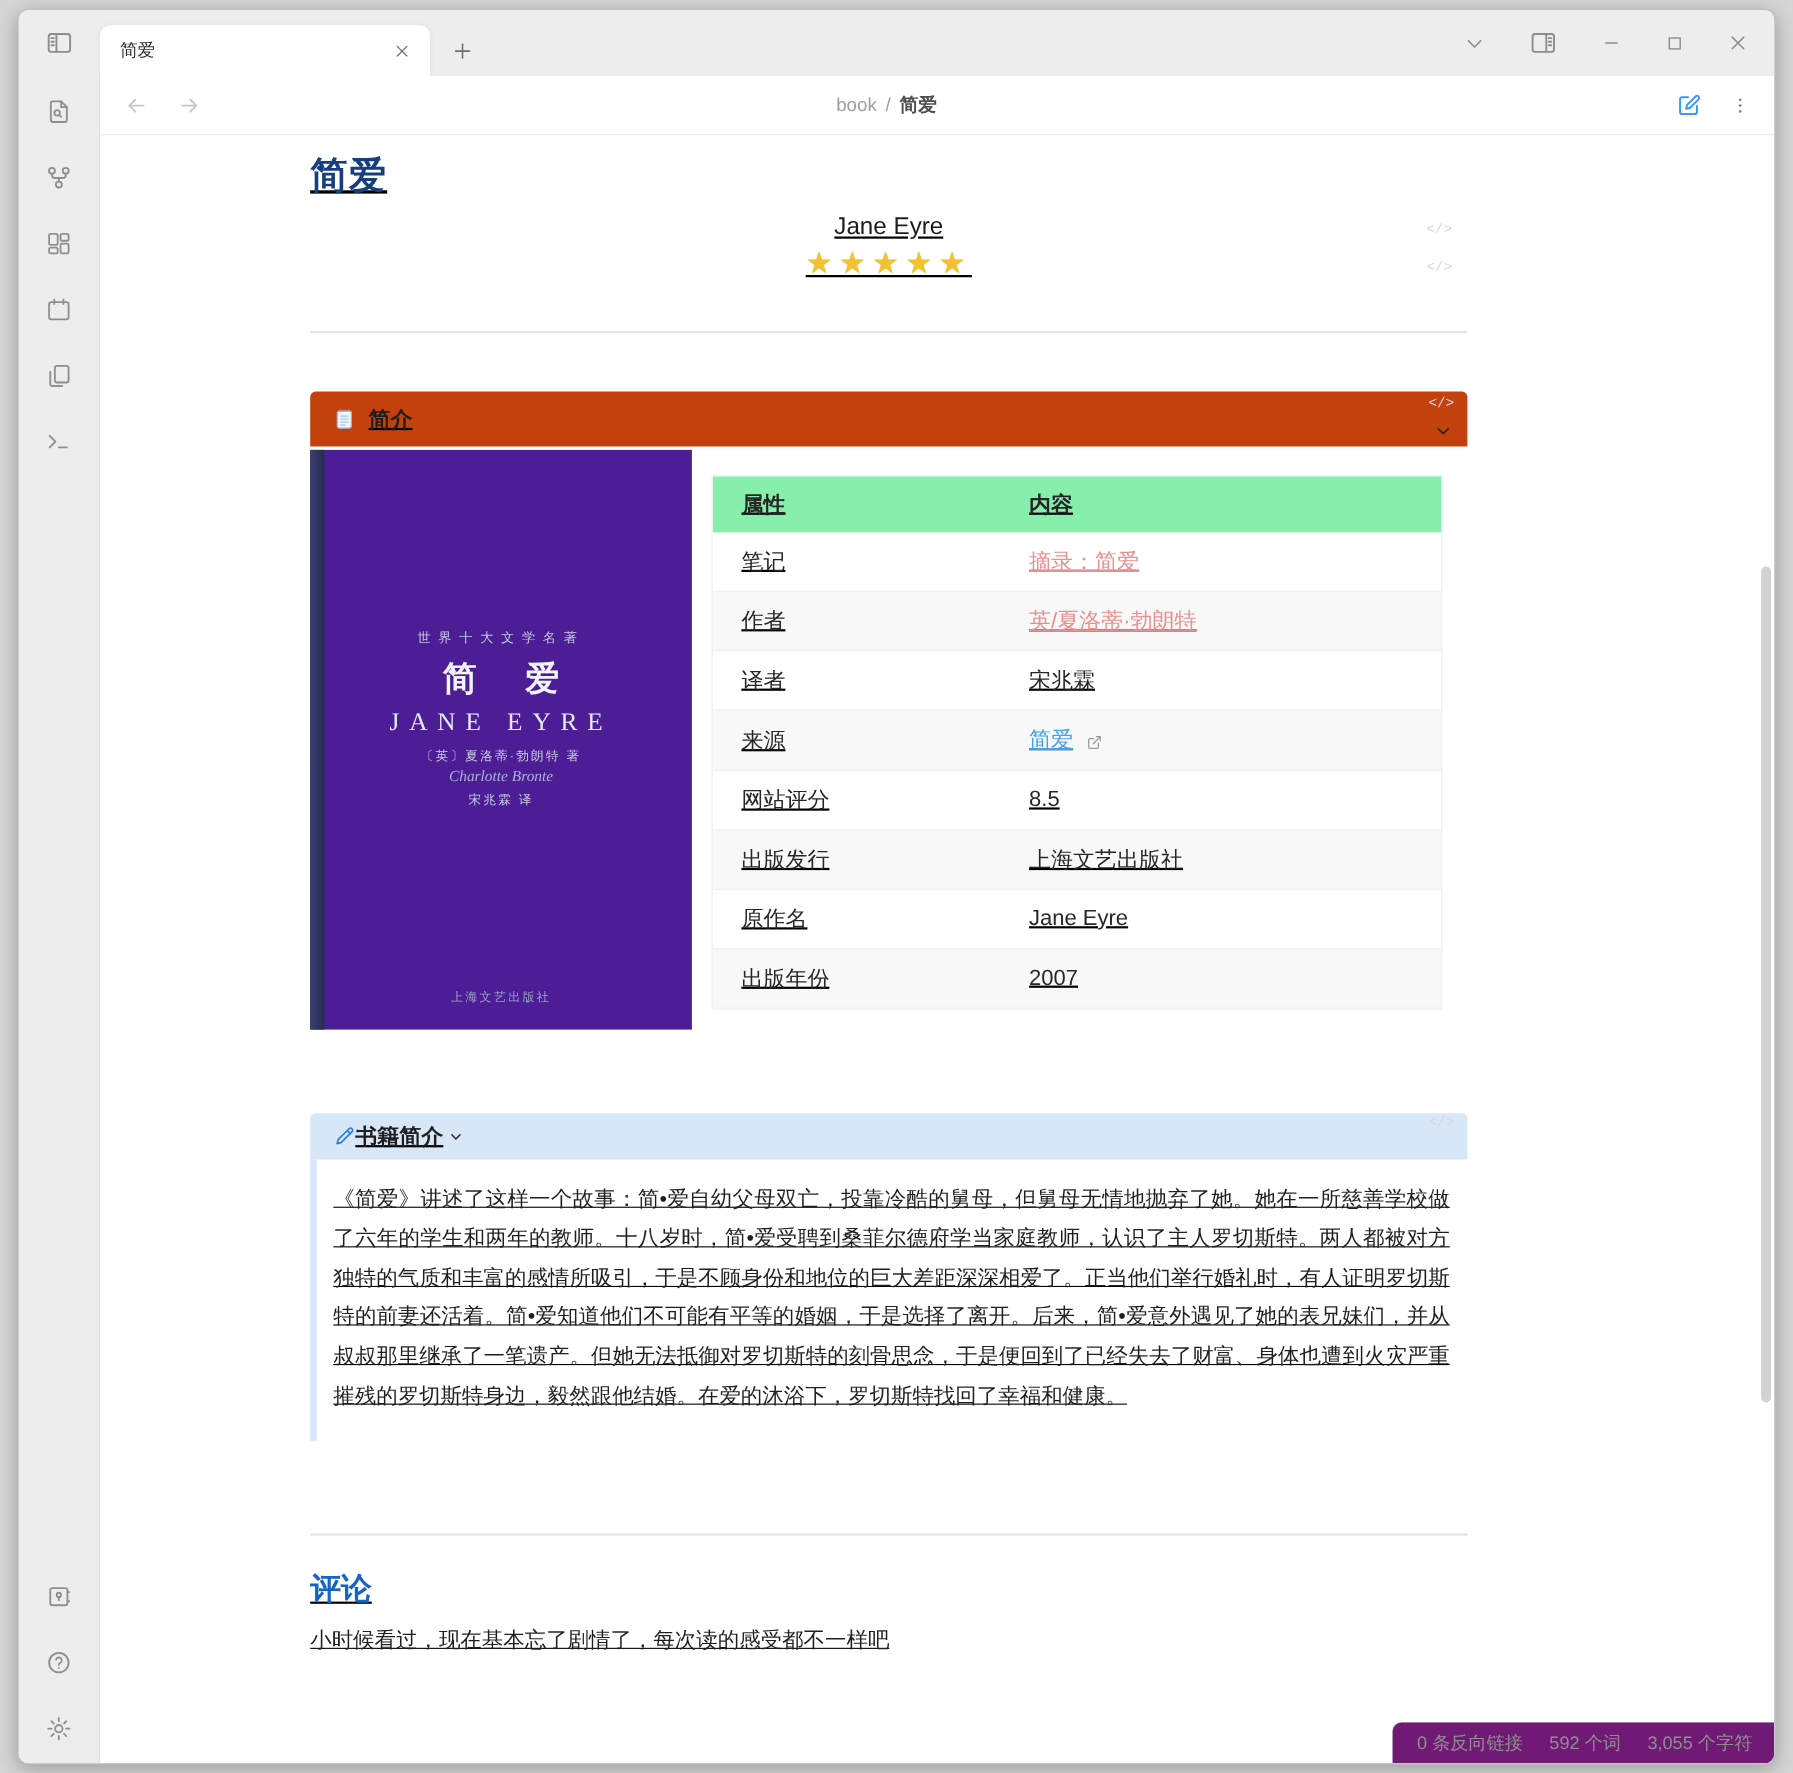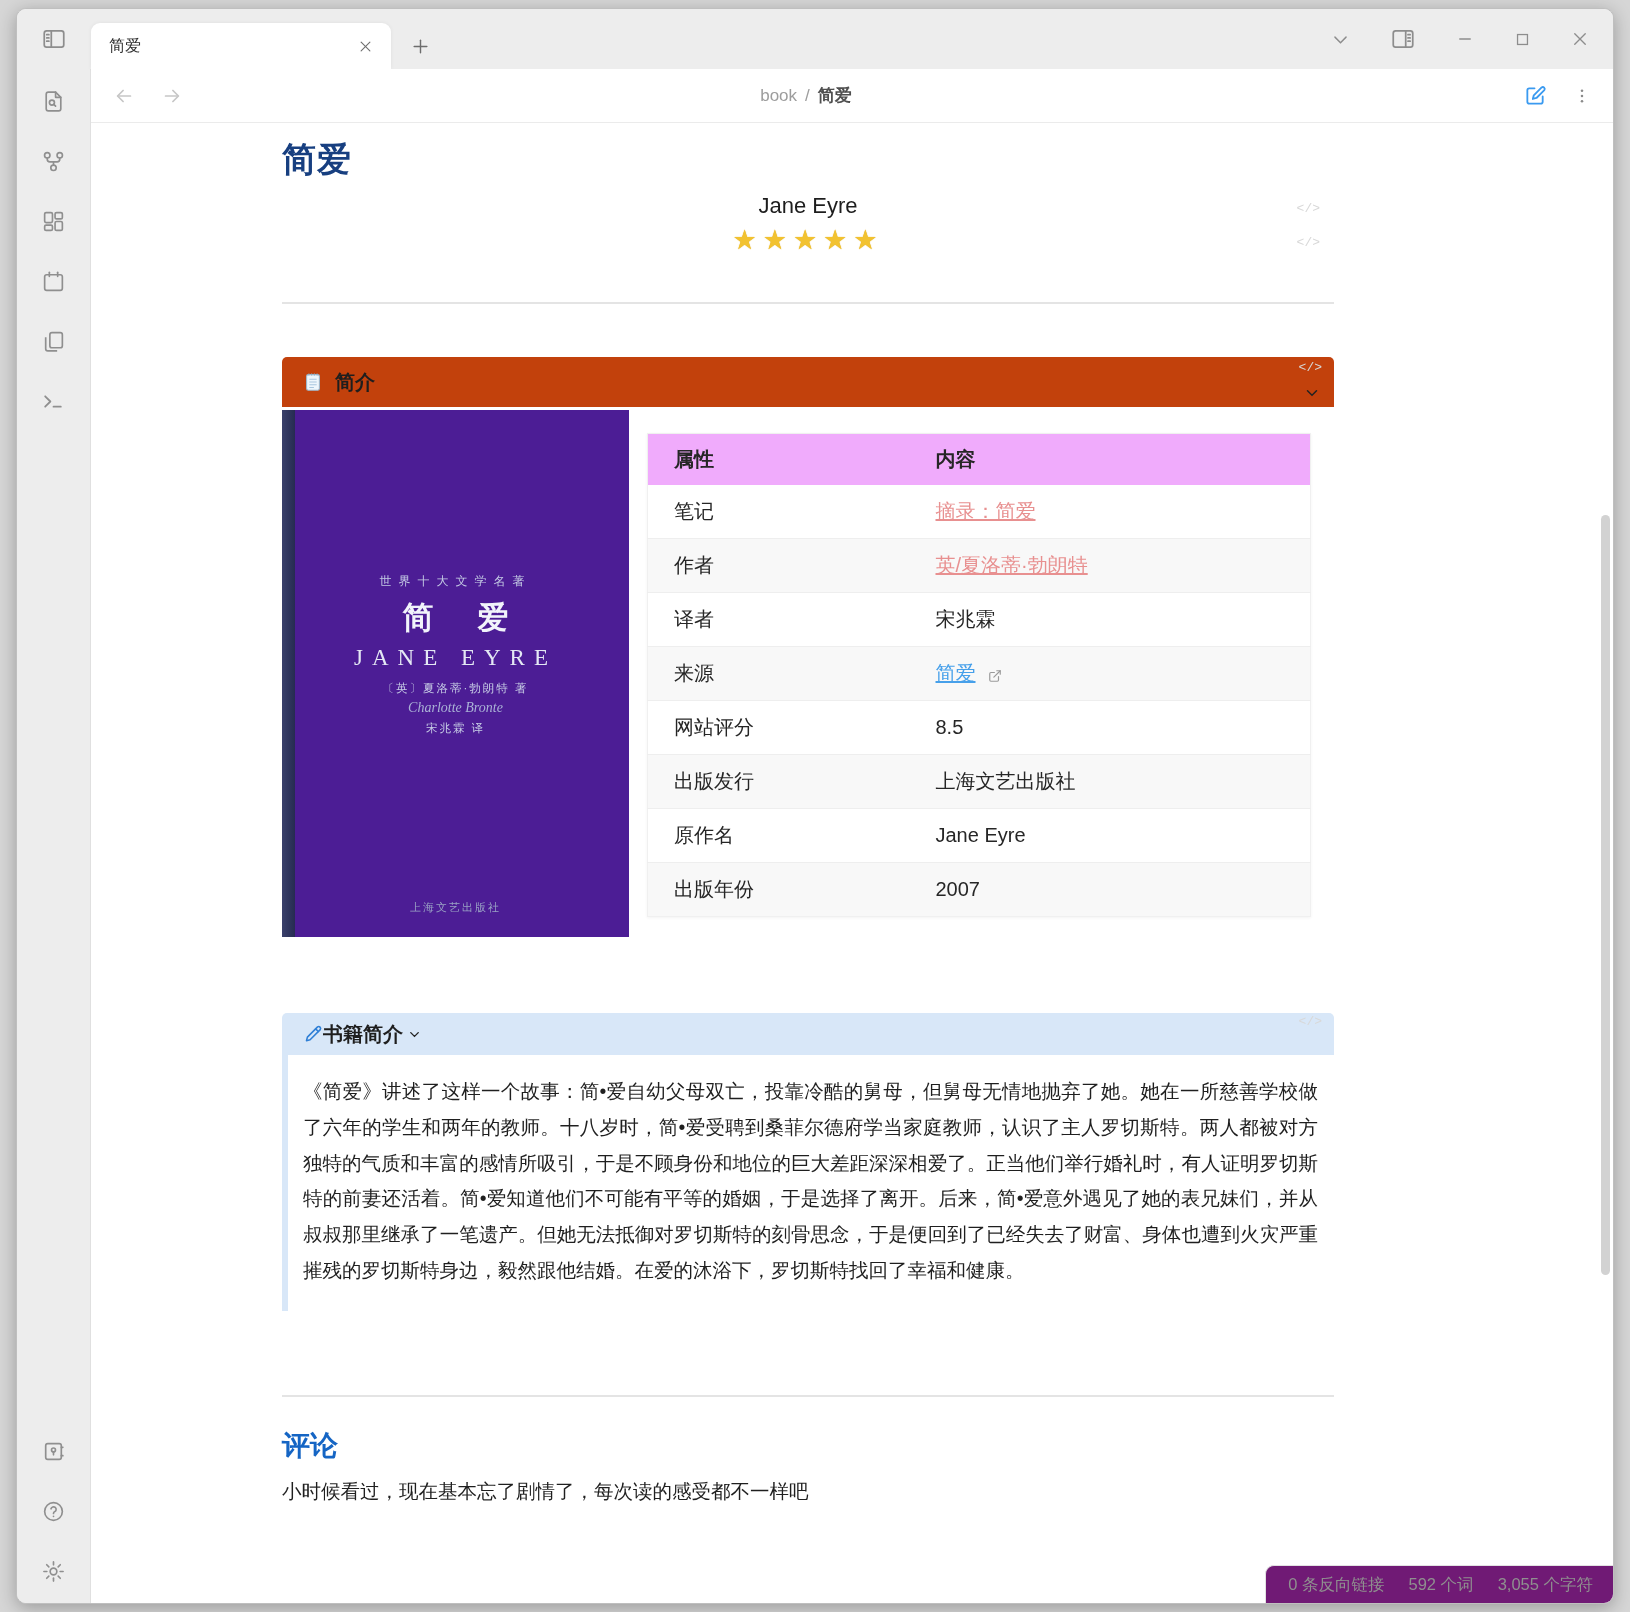--- a/index.html
+++ b/index.html
@@ -13,21 +13,21 @@
   .titlebar { height:60px; background:#ededed; display:flex; align-items:flex-end; flex:0 0 auto; position:relative; }
   .ribbon-corner { width:74px; height:60px; display:flex; align-items:center; justify-content:center; flex:0 0 auto; }
   .tab { width:300px; height:46px; background:#ffffff; border-radius:9px 9px 0 0; display:flex; align-items:center; padding:0 14px 0 18px; box-shadow:0 0 4px rgba(0,0,0,.06); }
   .tab-title { flex:1; font-size:16px; color:#2f2f2f; }
   .tab-close { width:24px; height:24px; display:flex; align-items:center; justify-content:center; border-radius:5px; cursor:pointer; }
   .newtab { width:30px; height:46px; display:flex; align-items:center; justify-content:center; margin-left:14px; }
   .titlebar-right { position:absolute; right:24px; top:0; height:60px; display:flex; align-items:center; gap:40px; }
   .tb-icon { display:flex; align-items:center; justify-content:center; }
 
   
-  .body-row { flex:1; display:flex; min-height:0; }
+  .body-row { flex:1; display:flex; min-height:0;text-decoration:underline; }
   .ribbon { width:74px; background:#ededed; border-right:1px solid #e0e0e0; display:flex; flex-direction:column; align-items:center; padding:16px 0 16px; gap:28px; }
   .ribbon .spacer { flex:1; }
   .ribbon-btn { width:32px; height:32px; display:flex; align-items:center; justify-content:center; border-radius:6px; cursor:pointer; }
 
   .main { flex:1; background:#ffffff; display:flex; flex-direction:column; min-width:0; position:relative; }
   .nav { height:54px; border-bottom:1px solid #ebebeb; display:flex; align-items:center; padding:0 22px; position:relative; flex:0 0 auto; }
   .nav-arrows { display:flex; gap:26px; align-items:center; }
   .breadcrumb { position:absolute; left:calc(50% - 46px); transform:translateX(-50%); font-size:17px; color:#9d9d9d; display:flex; gap:8px; align-items:center; }
   .crumb-current { color:#4f4f4f; font-weight:700; }
   .nav-right { margin-left:auto; display:flex; align-items:center; gap:26px; }
@@ -55,21 +55,21 @@
   .cover-banner { position:absolute; top:31%; width:100%; font-size:12px; letter-spacing:7px; color:#c3c9e4; }
   .cover-cn { position:absolute; top:35.5%; width:100%; font-size:31px; letter-spacing:44px; text-indent:44px; color:#f2f4fb; font-family:"Liberation Serif","DejaVu Serif",serif; font-weight:700; }
   .cover-en { position:absolute; top:44.5%; width:100%; font-size:23px; letter-spacing:9px; color:#e4e8f4; font-family:"Liberation Serif","DejaVu Serif",serif; }
   .cover-author { position:absolute; top:51.5%; width:100%; font-size:11.5px; letter-spacing:2px; color:#c7cde6; }
   .cover-author-en { position:absolute; top:55%; width:100%; font-size:14px; font-style:italic; color:#aab2d6; font-family:"Liberation Serif","DejaVu Serif",serif; }
   .cover-translator { position:absolute; top:59%; width:100%; font-size:11.5px; letter-spacing:2px; color:#c7cde6; }
   .cover-publisher { position:absolute; bottom:22px; width:100%; font-size:11px; letter-spacing:2px; color:#99a1c4; }
 
   .table-wrap { flex:1; margin-top:23px; }
   table.props { width:664px; border-collapse:collapse; font-size:20px; color:#262626; box-shadow:0 1px 3px rgba(0,0,0,.05); border:1px solid #f0f0f0; }
-  table.props th { background:#f0abfc; text-align:left; font-weight:700; padding:12px 0 12px 26px; }
+  table.props th { background:#86efac; text-align:left; font-weight:700; padding:12px 0 12px 26px; }
   table.props td { padding:13px 0 13px 26px; }
   table.props tr + tr { border-top:1px solid #eeeeee; }
   table.props tbody tr:nth-child(even) { background:#f8f8f8; }
   .col-key { width:262px; }
   a.link-internal { color:#e89090; text-decoration:underline; cursor:pointer; }
   a.link-external { color:#47a0ea; text-decoration:underline; cursor:pointer; }
   .ext-ico { display:inline-block; margin-left:6px; vertical-align:-1px; }
 
   .callout-blue { margin-top:76px; }
   .callout-blue-header { height:42px; background:#d8e7f8; border-radius:5px 5px 0 0; display:flex; align-items:center; gap:0; padding:0 21px; position:relative; }

